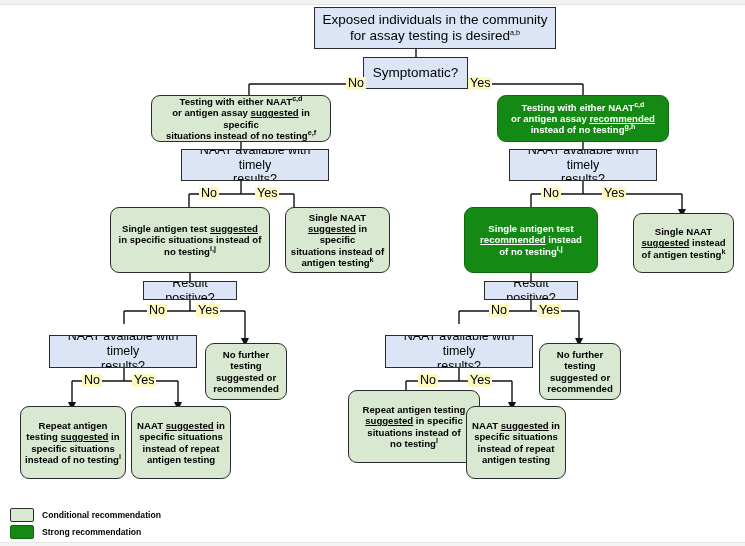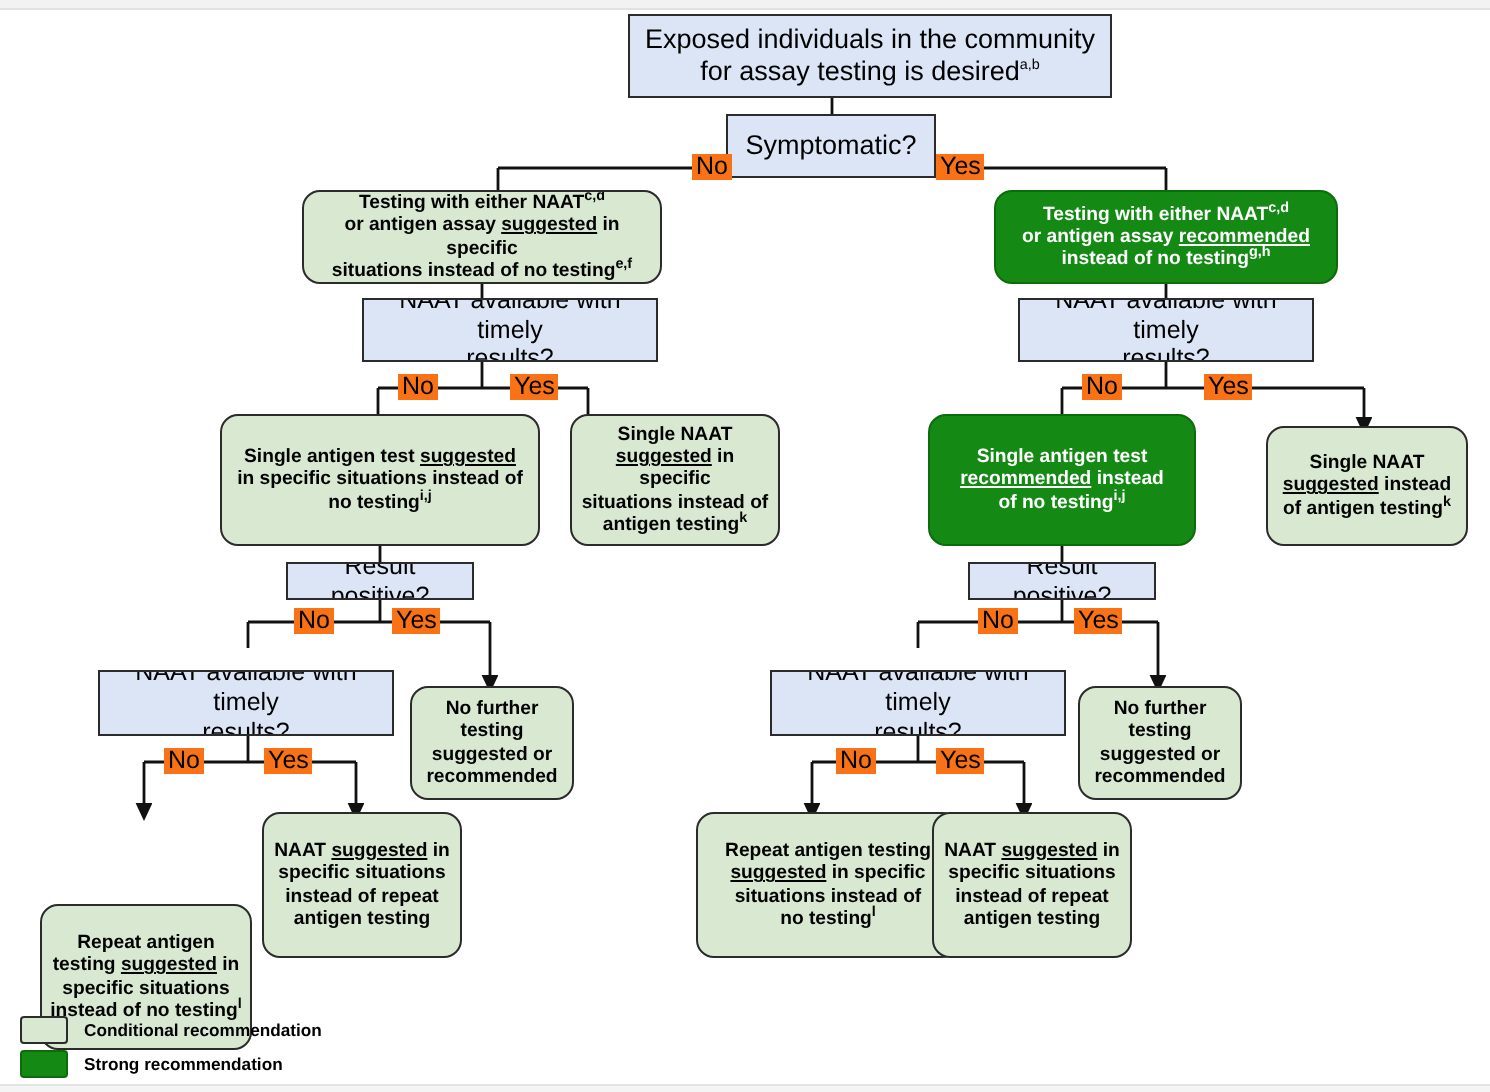--- a/index.html
+++ b/index.html
@@ -71,21 +71,21 @@
     color: #ffffff;
     border-color: #0d6b0d;
   }
   .u { text-decoration: underline; }
   sup { font-size: 7.2px; vertical-align: super; line-height: 0; }
   
   .elabel {
     position: absolute;
     font-size: 12.5px;
     color: #000;
-    background: #f97316;
+    background: #fef9c3;
     padding: 0 2px;
     line-height: 13px;
     white-space: nowrap;
   }
   
   .legend { position: absolute; left: 10px; top: 508px; }
   .legend-row {
     display: flex;
     align-items: center;
     margin-bottom: 4px;
@@ -290,39 +290,39 @@
 
   <div class="node round" style="left:539px; top:343px; width:82px; height:57px;">
     <span class="txt">
       <span>No further</span><br>
       <span>testing</span><br>
       <span>suggested or</span><br>
       <span>recommended</span>
     </span>
   </div>
 
-  <div class="node round" style="left:20px; top:406px; width:106px; height:73px;margin-top:46px;">
+  <div class="node round" style="left:20px; top:406px; width:106px; height:73px;">
     <span class="txt">
       <span>Repeat antigen</span><br>
       <span>testing </span><span class="u">suggested</span><span> in</span><br>
       <span>specific situations</span><br>
       <span>instead of no testing</span><sup>l</sup>
     </span>
   </div>
 
   <div class="node round" style="left:131px; top:406px; width:100px; height:73px;">
     <span class="txt">
       <span>NAAT </span><span class="u">suggested</span><span> in</span><br>
       <span>specific situations</span><br>
       <span>instead of repeat</span><br>
       <span>antigen testing</span>
     </span>
   </div>
 
-  <div class="node round" style="left:348px; top:406px; width:132px; height:73px;">
+  <div class="node round" style="left:348px; top:390px; width:132px; height:73px;">
     <span class="txt">
       <span>Repeat antigen testing</span><br>
       <span class="u">suggested</span><span> in specific</span><br>
       <span>situations instead of</span><br>
       <span>no testing</span><sup>l</sup>
     </span>
   </div>
 
   <div class="node round" style="left:466px; top:406px; width:100px; height:73px;">
     <span class="txt">

